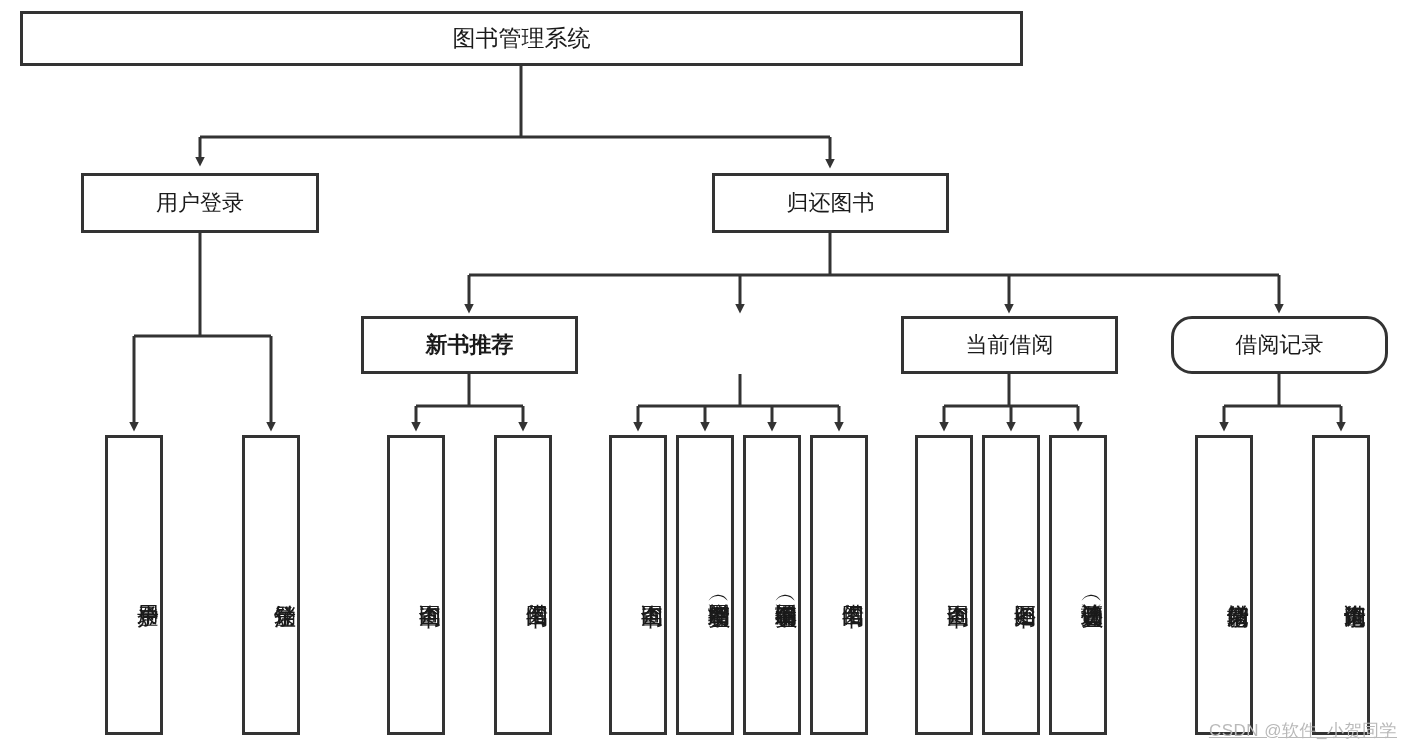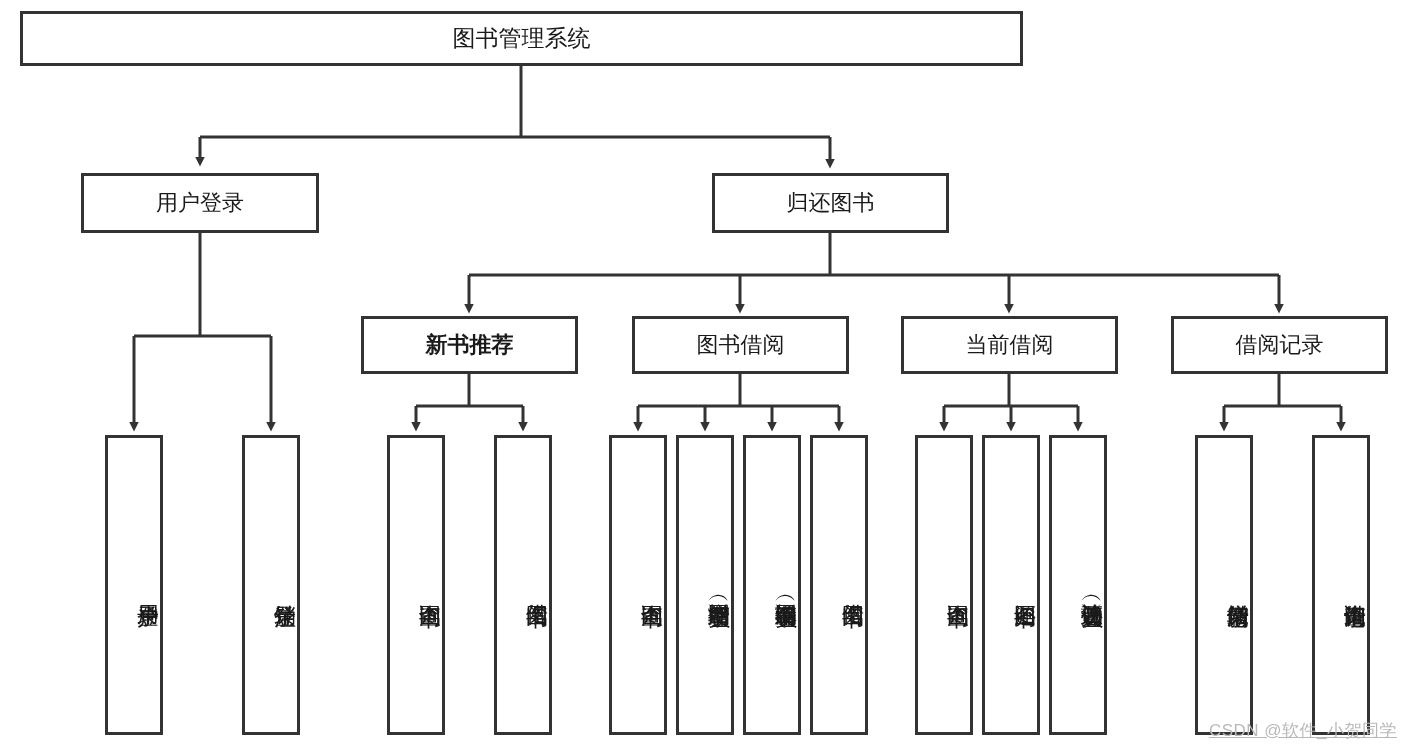--- a/index.html
+++ b/index.html
@@ -138,27 +138,24 @@
   <div class="node level1" style="left:81px; top:173px; width:238px; height:60px;">
     <span class="node-label">用户登录</span>
   </div>
   <div class="node level1" style="left:712px; top:173px; width:237px; height:60px;">
     <span class="node-label">归还图书</span>
   </div>
 
   <div class="node level2" style="left:361px; top:316px; width:217px; height:58px;font-weight:bold;">
     <span class="node-label">新书推荐</span>
   </div>
-  <div class="node level2" style="left:632px; top:316px; width:217px; height:58px;">
-    <span class="node-label">图书借阅</span>
-  </div>
   <div class="node level2" style="left:901px; top:308px; width:217px; height:58px;margin-top:8px;">
     <span class="node-label">当前借阅</span>
   </div>
-  <div class="node level2" style="left:1171px; top:316px; width:217px; height:58px;">
+  <div class="node level2" style="left:1171px; top:316px; width:217px; height:58px;border-radius:21px;">
     <span class="node-label">借阅记录</span>
   </div>
 
   <div class="node leaf" style="left:105px; top:435px; width:58px; height:300px;">
     <span class="node-label">用户登录</span>
   </div>
   <div class="node leaf" style="left:242px; top:435px; width:58px; height:300px;">
     <span class="node-label">注销登录</span>
   </div>
 

